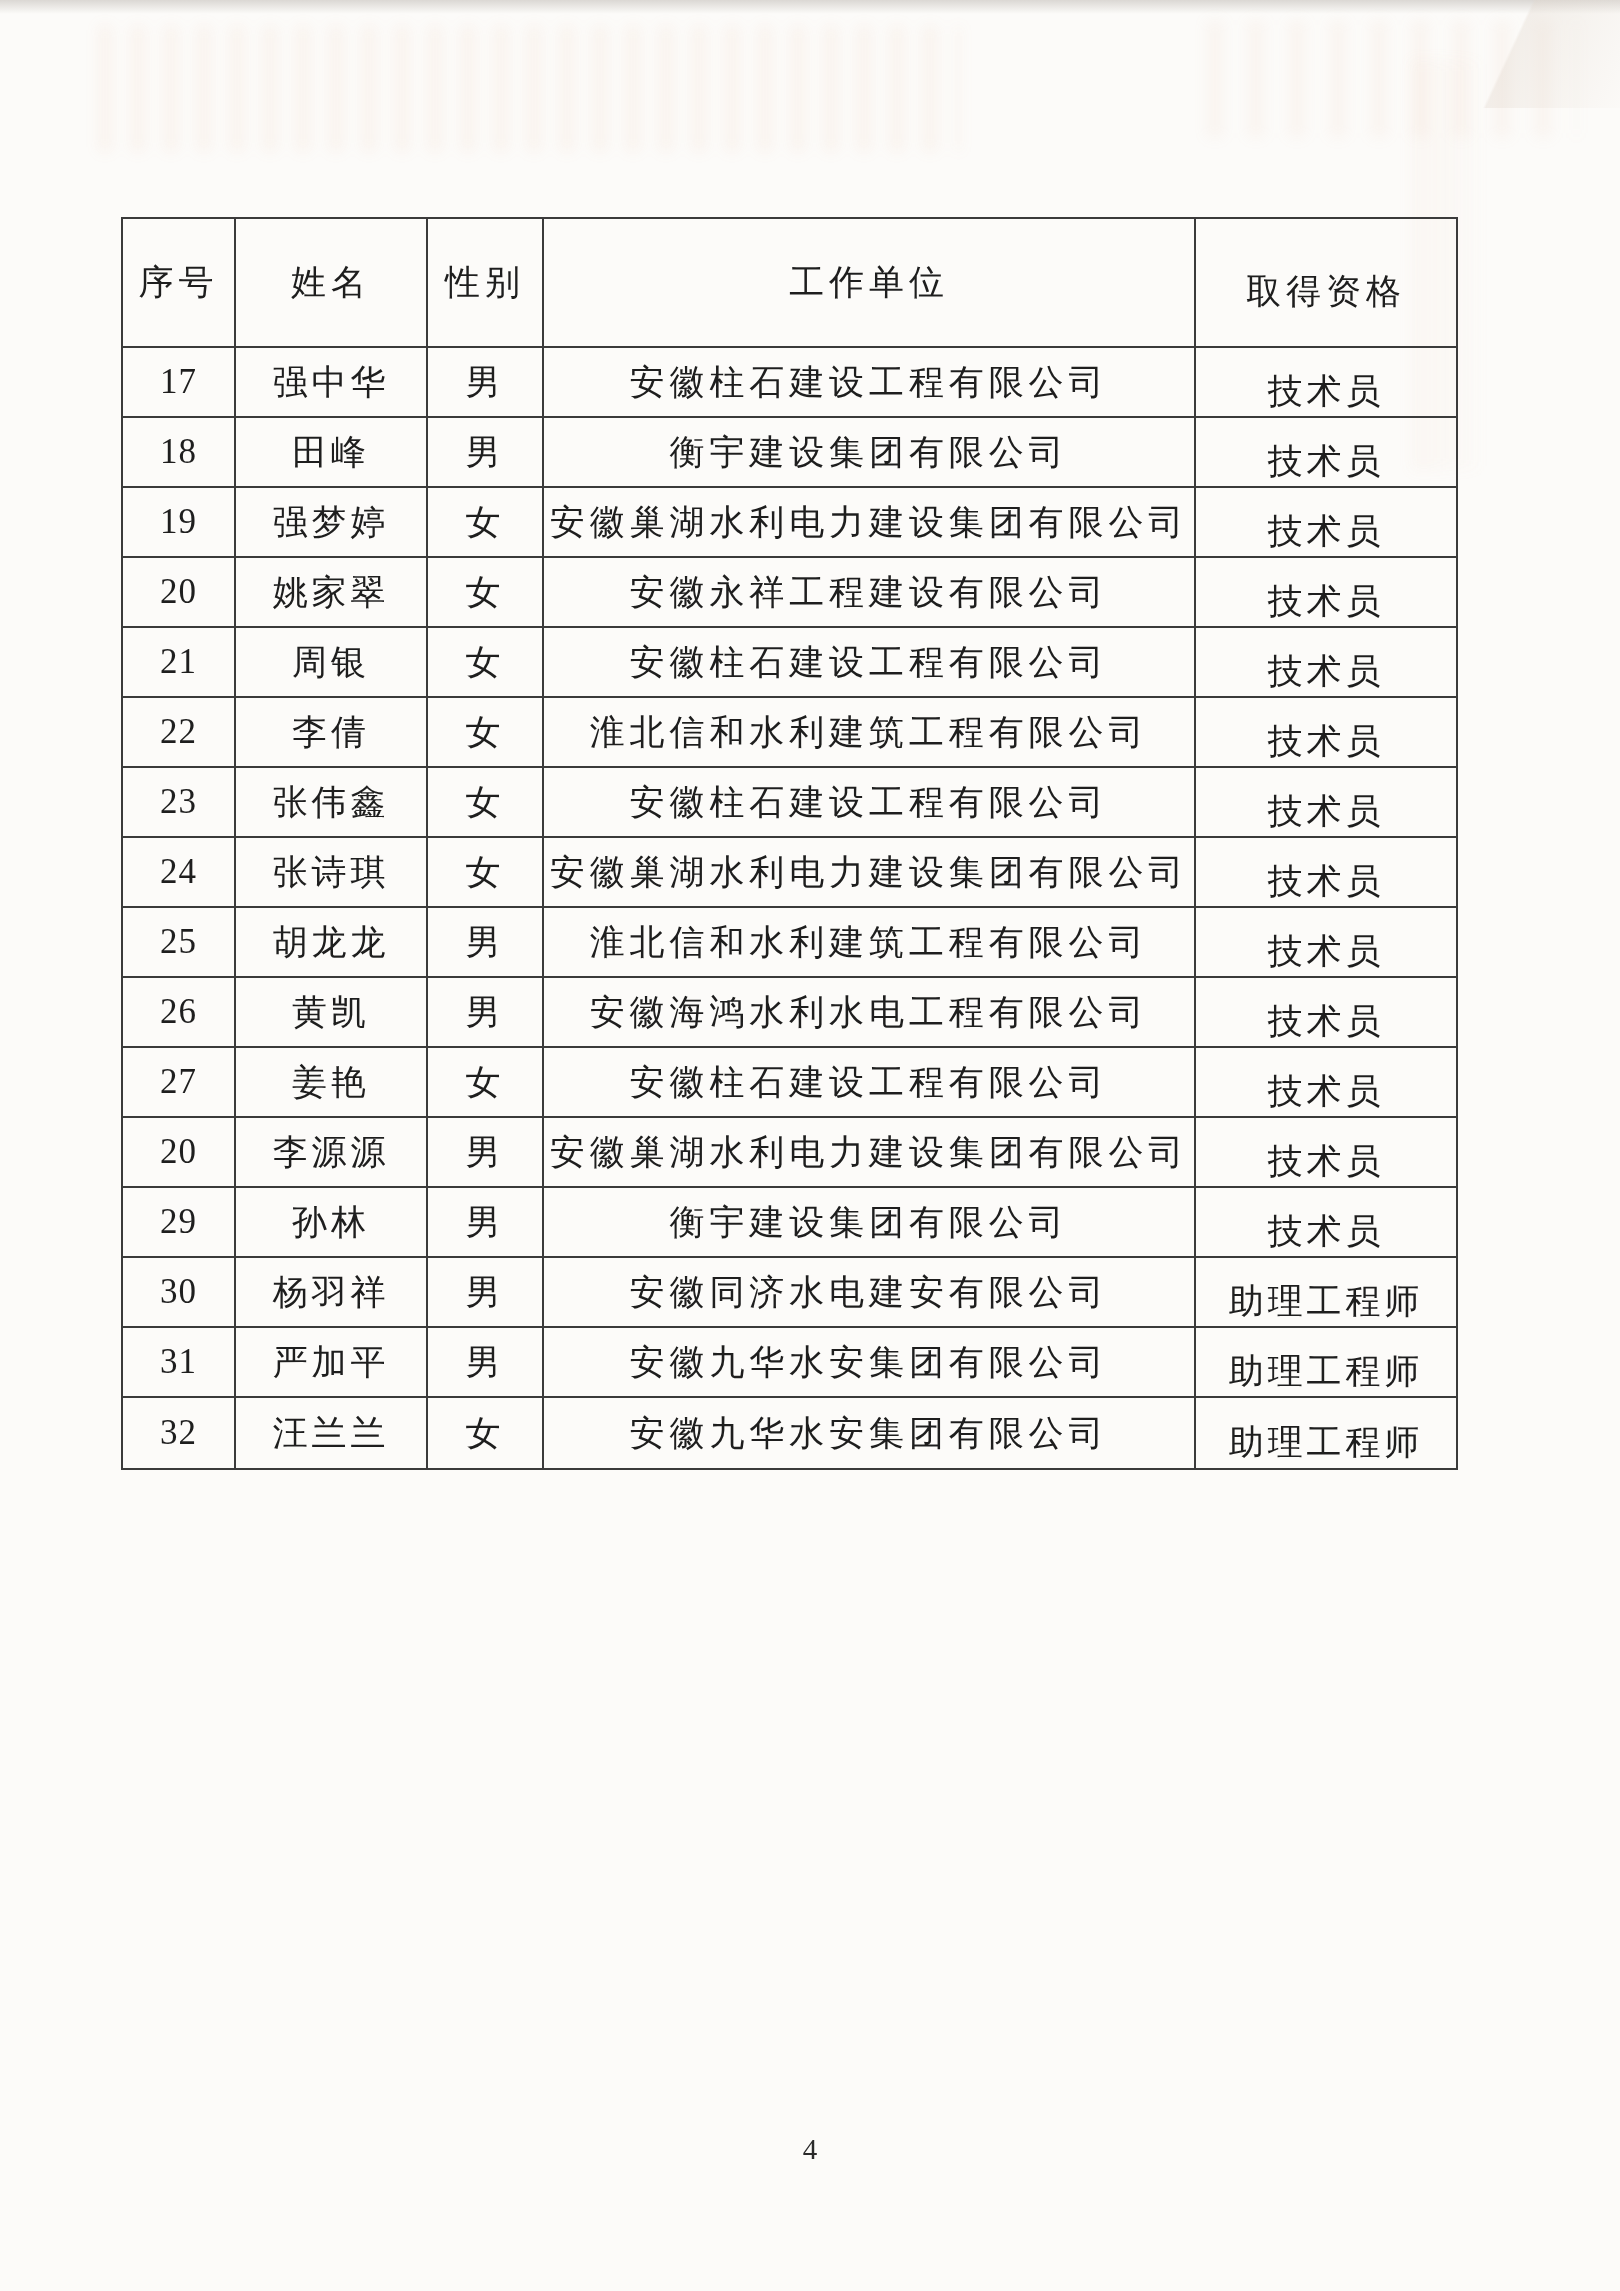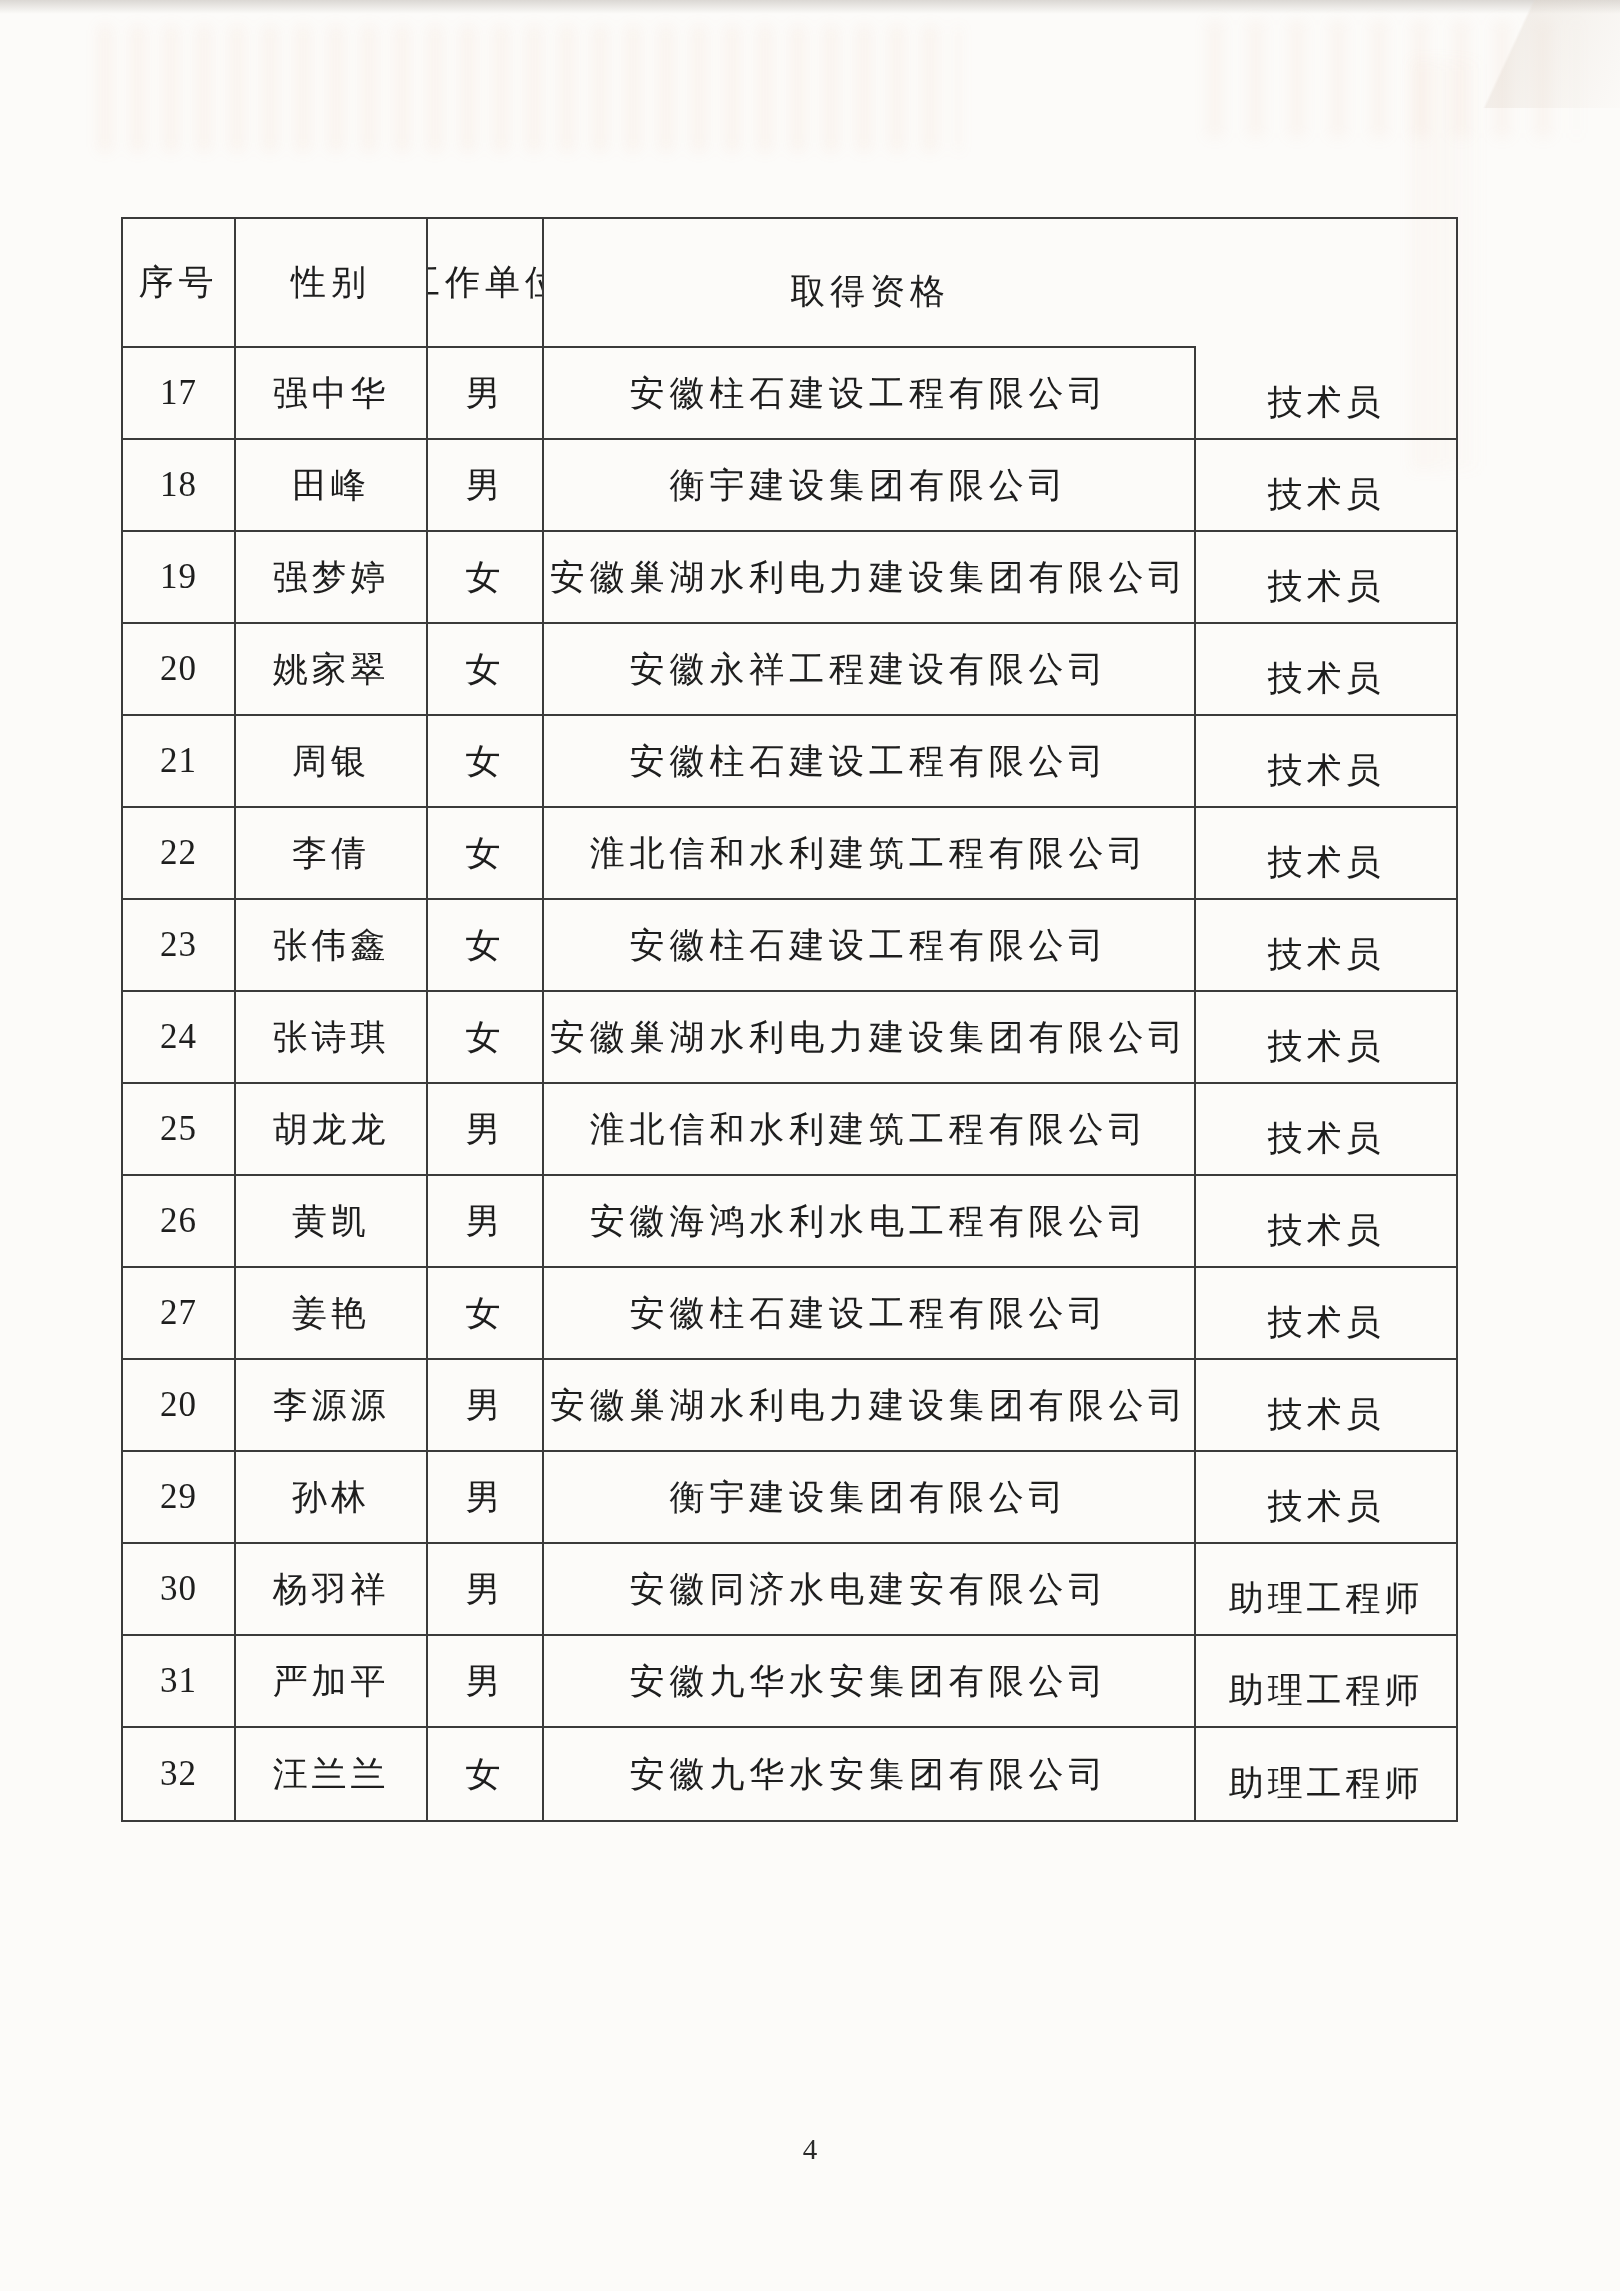--- a/index.html
+++ b/index.html
@@ -45,21 +45,21 @@
   
   .doc-table{
     position:absolute;left:121px;top:217px;width:1337px;
     border:2px solid #3b3b3b;
     box-sizing:border-box;
     background:transparent;
   }
   .t-row{
     display:grid;
     grid-template-columns:113px 192px 116px 652px 1fr;
-    height:92px;
+    height:70px;
   }
   .t-row.header{height:129px;}
   .t-cell{
     border-right:2px solid #3b3b3b;
     border-bottom:2px solid #3b3b3b;
     display:flex;align-items:center;justify-content:center;
     font-size:35px;
     letter-spacing:3.9px;
     color:#1e1e1e;
     box-sizing:border-box;
@@ -82,20 +82,21 @@
 
 <div class="scan-top-strip"></div>
 <div class="bleed bleed-a"></div>
 <div class="bleed bleed-b"></div>
 <div class="bleed bleed-c"></div>
 <div class="corner-shade"></div>
 
 <div class="doc-table">
   <div class="t-row header">
     <div class="t-cell">序号</div>
+    <div class="t-cell">姓名</div>
     <div class="t-cell">性别</div>
     <div class="t-cell">工作单位</div>
     <div class="t-cell">取得资格</div>
   </div>
   <div id="table-body">
   <div class="t-row">
     <div class="t-cell num">17</div>
     <div class="t-cell">强中华</div>
     <div class="t-cell">男</div>
     <div class="t-cell company">安徽柱石建设工程有限公司</div>

